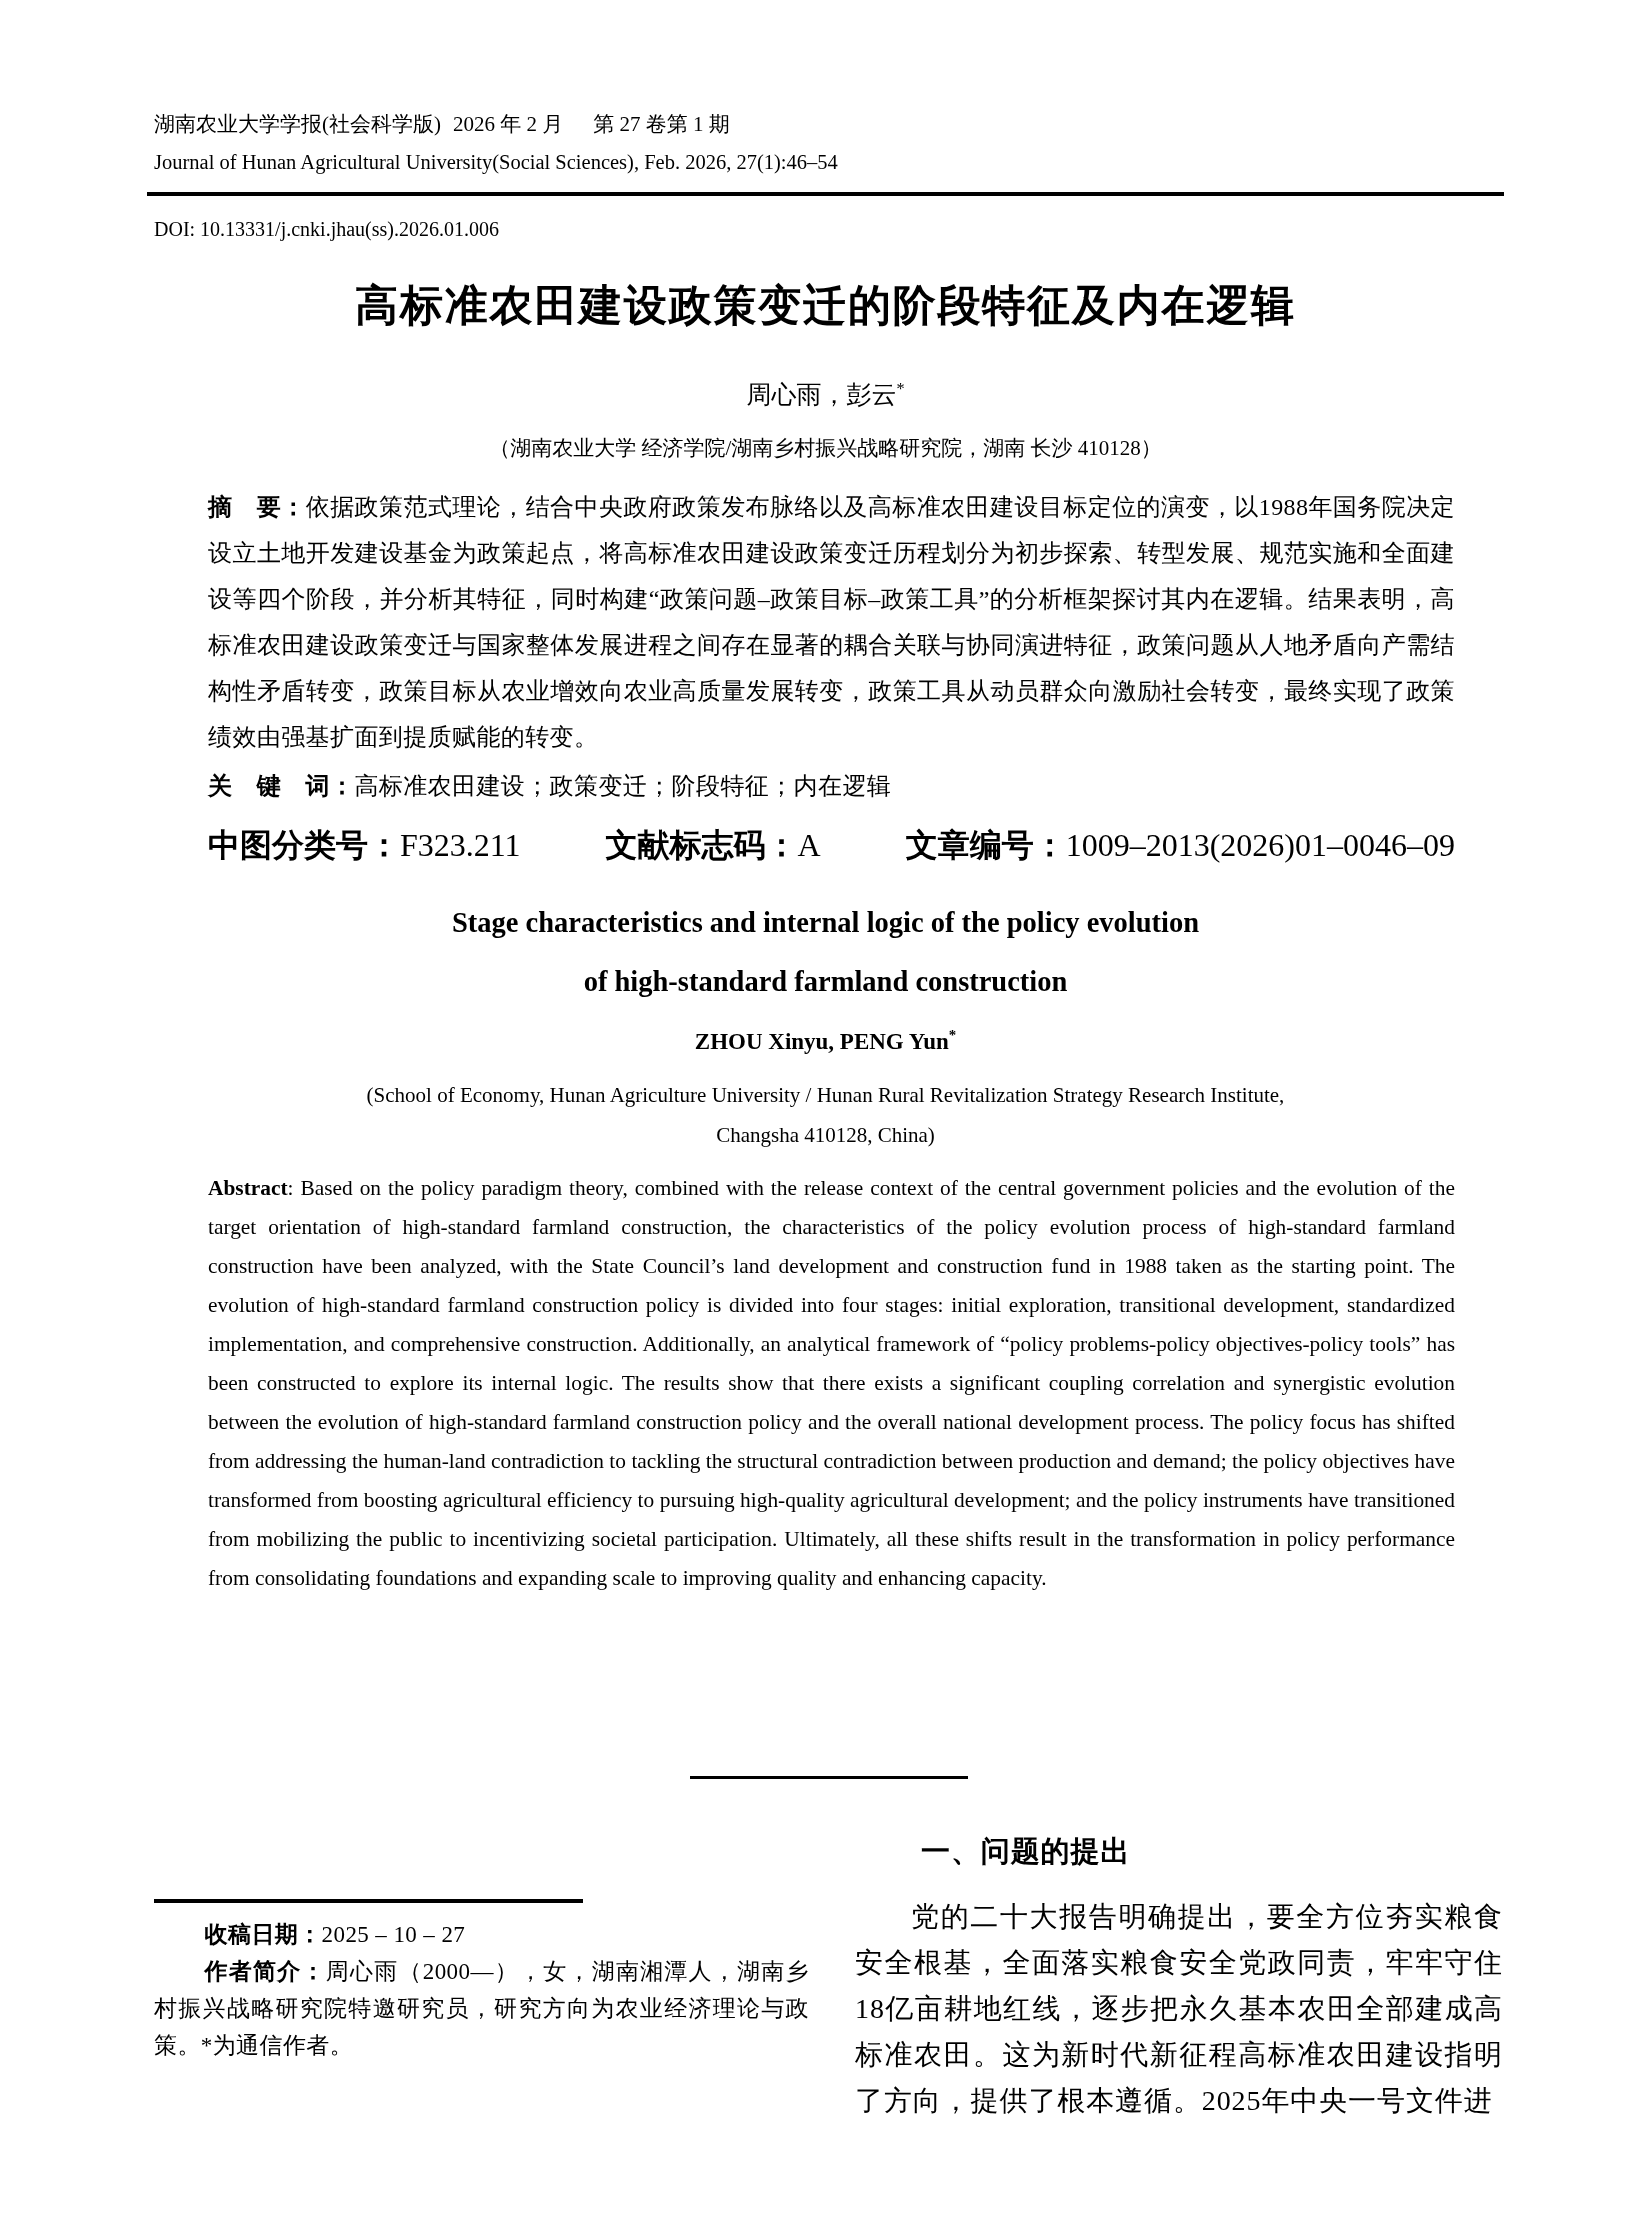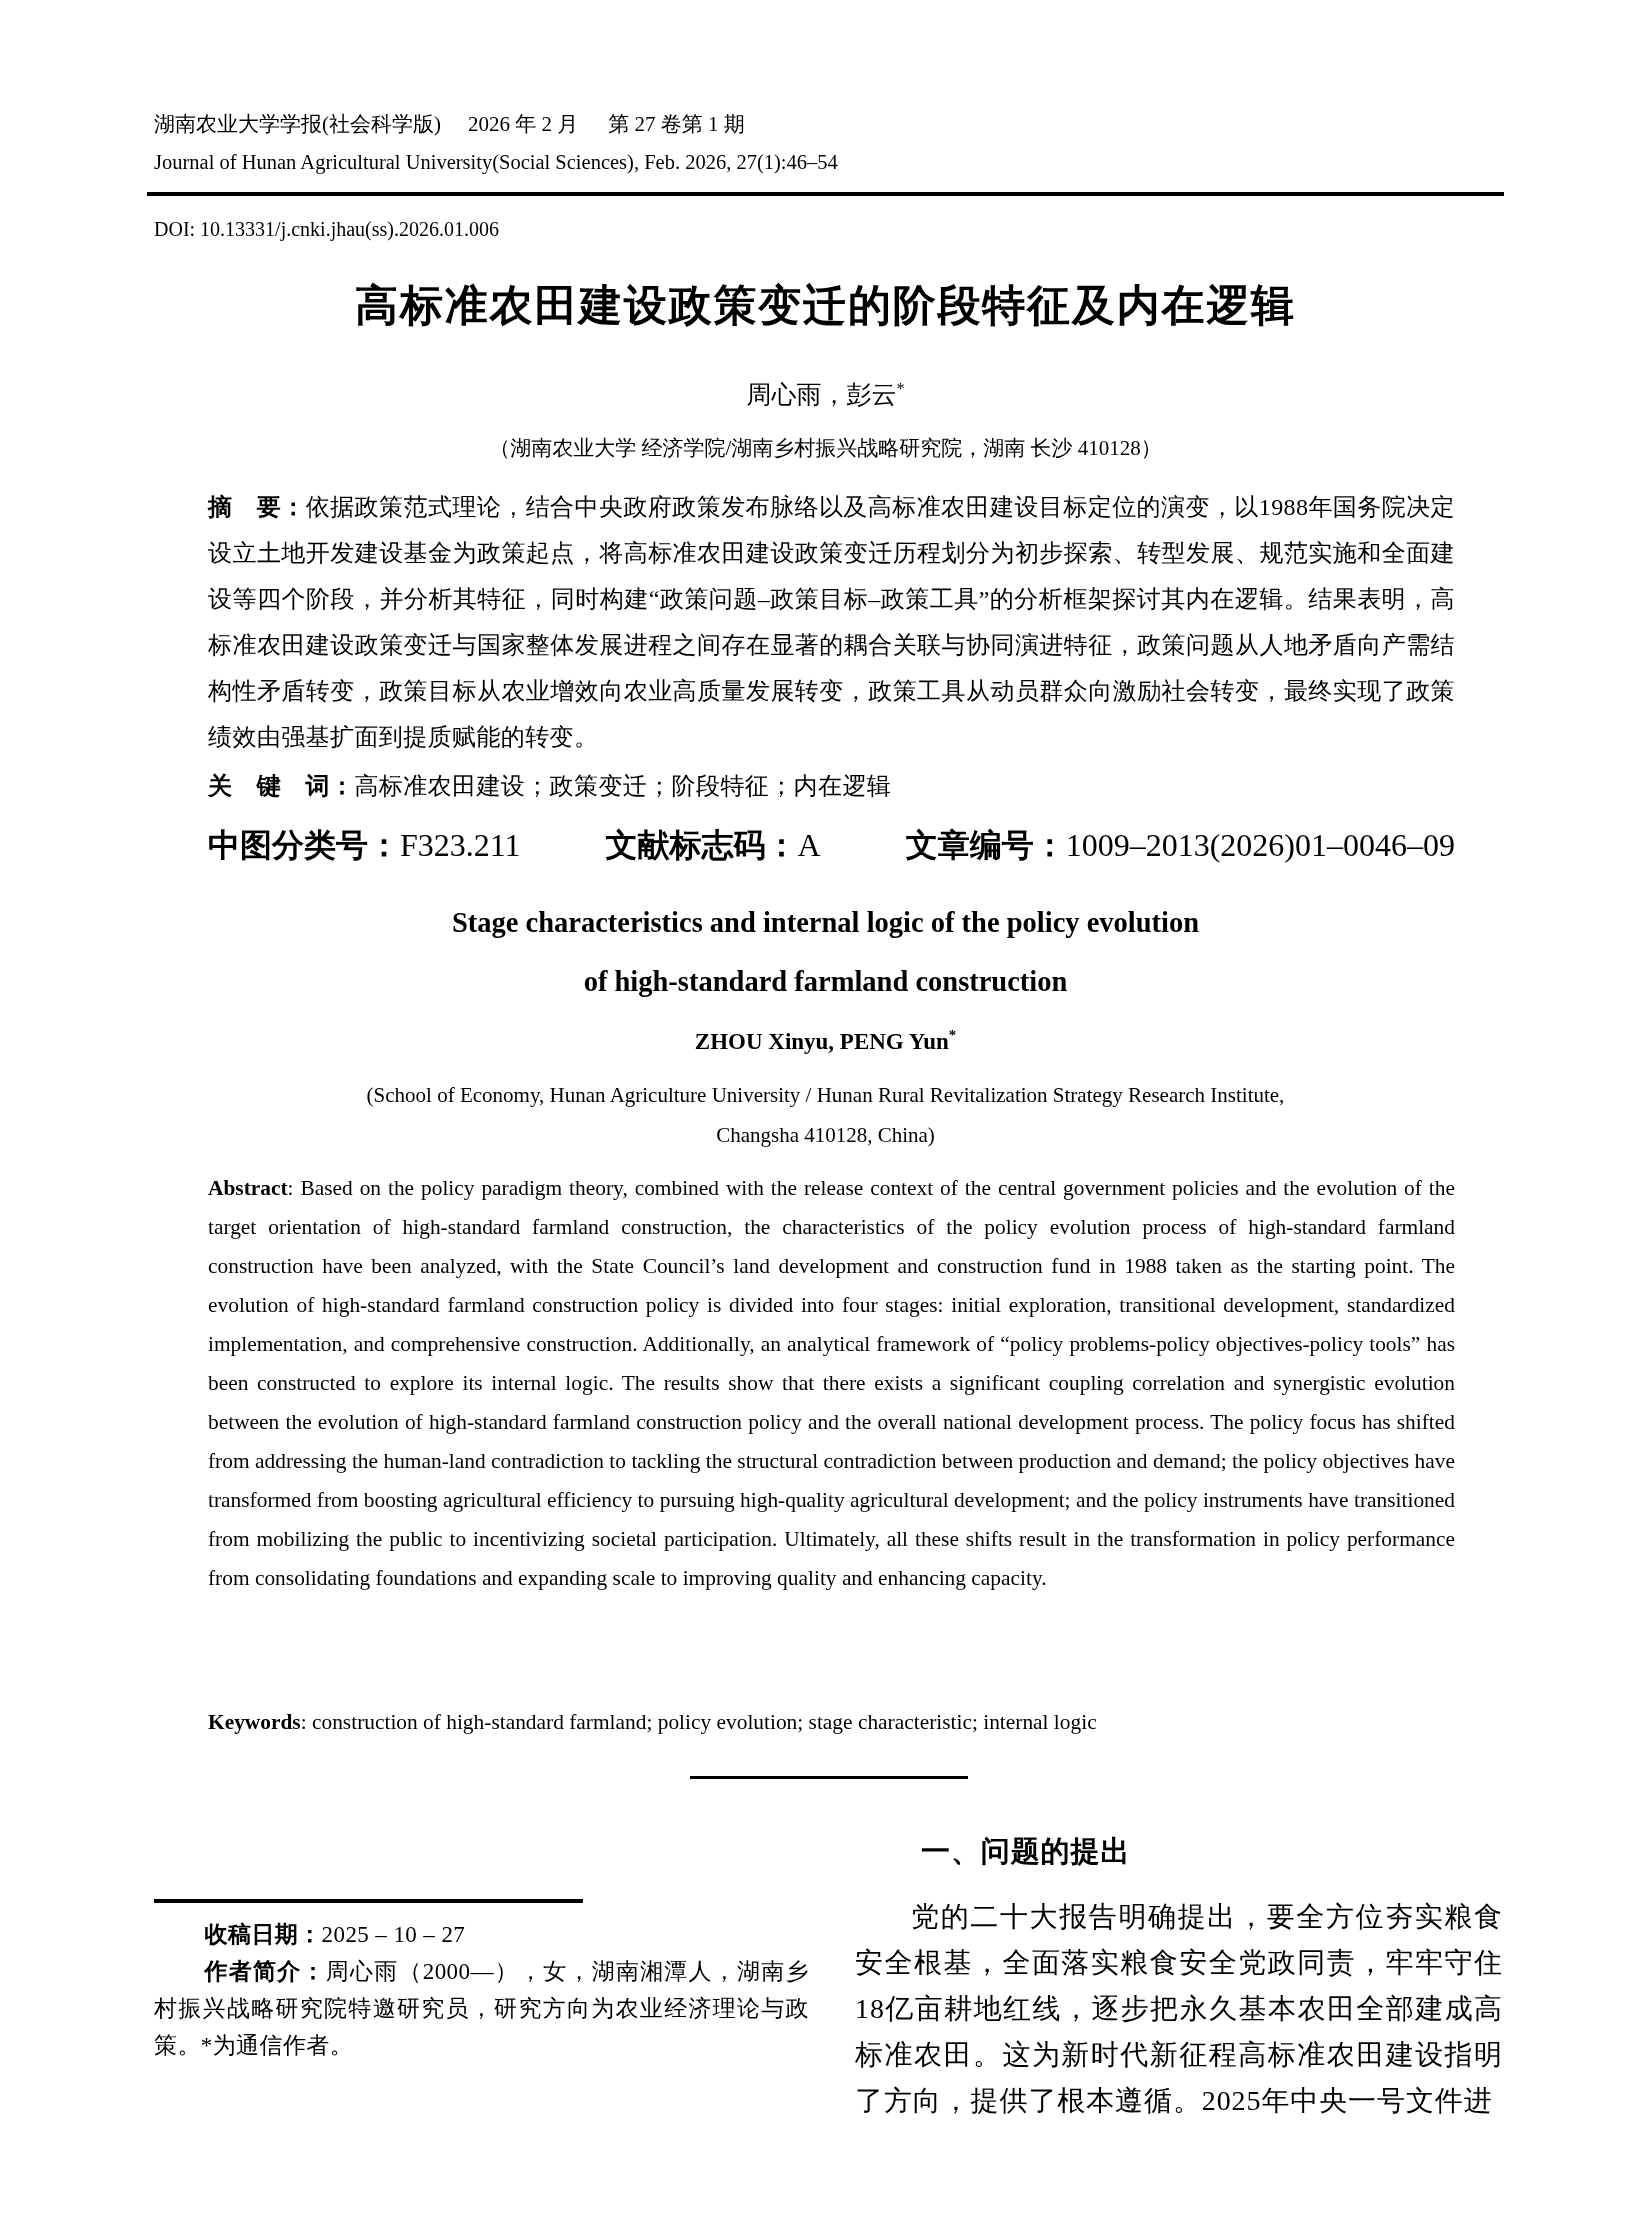--- a/index.html
+++ b/index.html
@@ -12,21 +12,21 @@
     font-family: "Liberation Serif", serif;
     overflow: hidden;
   }
   .abs { position: absolute; }
   .center { text-align: center; }
   .sans { font-family: "Liberation Sans", sans-serif; }
   .b { font-weight: bold; font-family: Liberation Serif, serif; }
 
   
   #hdr-cn { left: 154px; top: 110px; width: 1343px; font-size: 21px; white-space: nowrap; }
-  #hdr-cn .gap1 { margin-left: 27px; }
+  #hdr-cn .gap1 { margin-left: 12px; }
   #hdr-cn .gap2 { margin-left: 30px; }
   #hdr-en { left: 154px; top: 151px; width: 1343px; font-size: 20.5px; white-space: nowrap; }
   #hdr-rule { left: 147px; top: 192px; width: 1357px; height: 4px; background: #000000; }
   #doi { left: 154px; top: 218px; width: 1343px; font-size: 20px; }
 
   
   #title-cn {
     left: 154px; top: 277px; width: 1343px;
     font-size: 43px; font-weight: bold; letter-spacing: 1.8px;
     font-family: "Liberation Sans", sans-serif;
@@ -130,23 +130,20 @@
   <div class="abs center" id="affil-en-1">(School of Economy, Hunan Agriculture University / Hunan Rural Revitalization Strategy Research Institute,</div>
   <div class="abs center" id="authors-en">
     <span>ZHOU Xinyu, PENG Yun</span><sup>*</sup>
   </div>
   <div class="abs center" id="affil-en-2">Changsha 410128, China)</div>
 
   <div class="abs" id="abs-en">
     <span class="b">Abstract</span><span>: Based on the policy paradigm theory, combined with the release context of the central government policies and the evolution of the target orientation of high-standard farmland construction, the characteristics of the policy evolution process of high-standard farmland construction have been analyzed, with the State Council’s land development and construction fund in 1988 taken as the starting point. The evolution of high-standard farmland construction policy is divided into four stages: initial exploration, transitional development, standardized implementation, and comprehensive construction. Additionally, an analytical framework of “policy problems-policy objectives-policy tools” has been constructed to explore its internal logic. The results show that there exists a significant coupling correlation and synergistic evolution between the evolution of high-standard farmland construction policy and the overall national development process. The policy focus has shifted from addressing the human-land contradiction to tackling the structural contradiction between production and demand; the policy objectives have transformed from boosting agricultural efficiency to pursuing high-quality agricultural development; and the policy instruments have transitioned from mobilizing the public to incentivizing societal participation. Ultimately, all these shifts result in the transformation in policy performance from consolidating foundations and expanding scale to improving quality and enhancing capacity.</span>
   </div>
 
-  <div class="abs" id="kw-en">
-    <span class="b">Keywords</span><span>: construction of high-standard farmland; policy evolution; stage characteristic; internal logic</span>
-  </div>
 
   <div class="abs" id="divider"></div>
 
   <h3 class="abs" id="sec1-heading">一、问题的提出</h3>
   <div class="abs" id="sec1-para">党的二十大报告明确提出，要全方位夯实粮食安全根基，全面落实粮食安全党政同责，牢牢守住18亿亩耕地红线，逐步把永久基本农田全部建成高标准农田。这为新时代新征程高标准农田建设指明了方向，提供了根本遵循。2025年中央一号文件进</div>
 
   <div class="abs" id="fn-rule"></div>
   <div class="abs" id="fn-block">
     <p>
       <span class="sans b">收稿日期：</span><span>2025 – 10 – 27</span>

